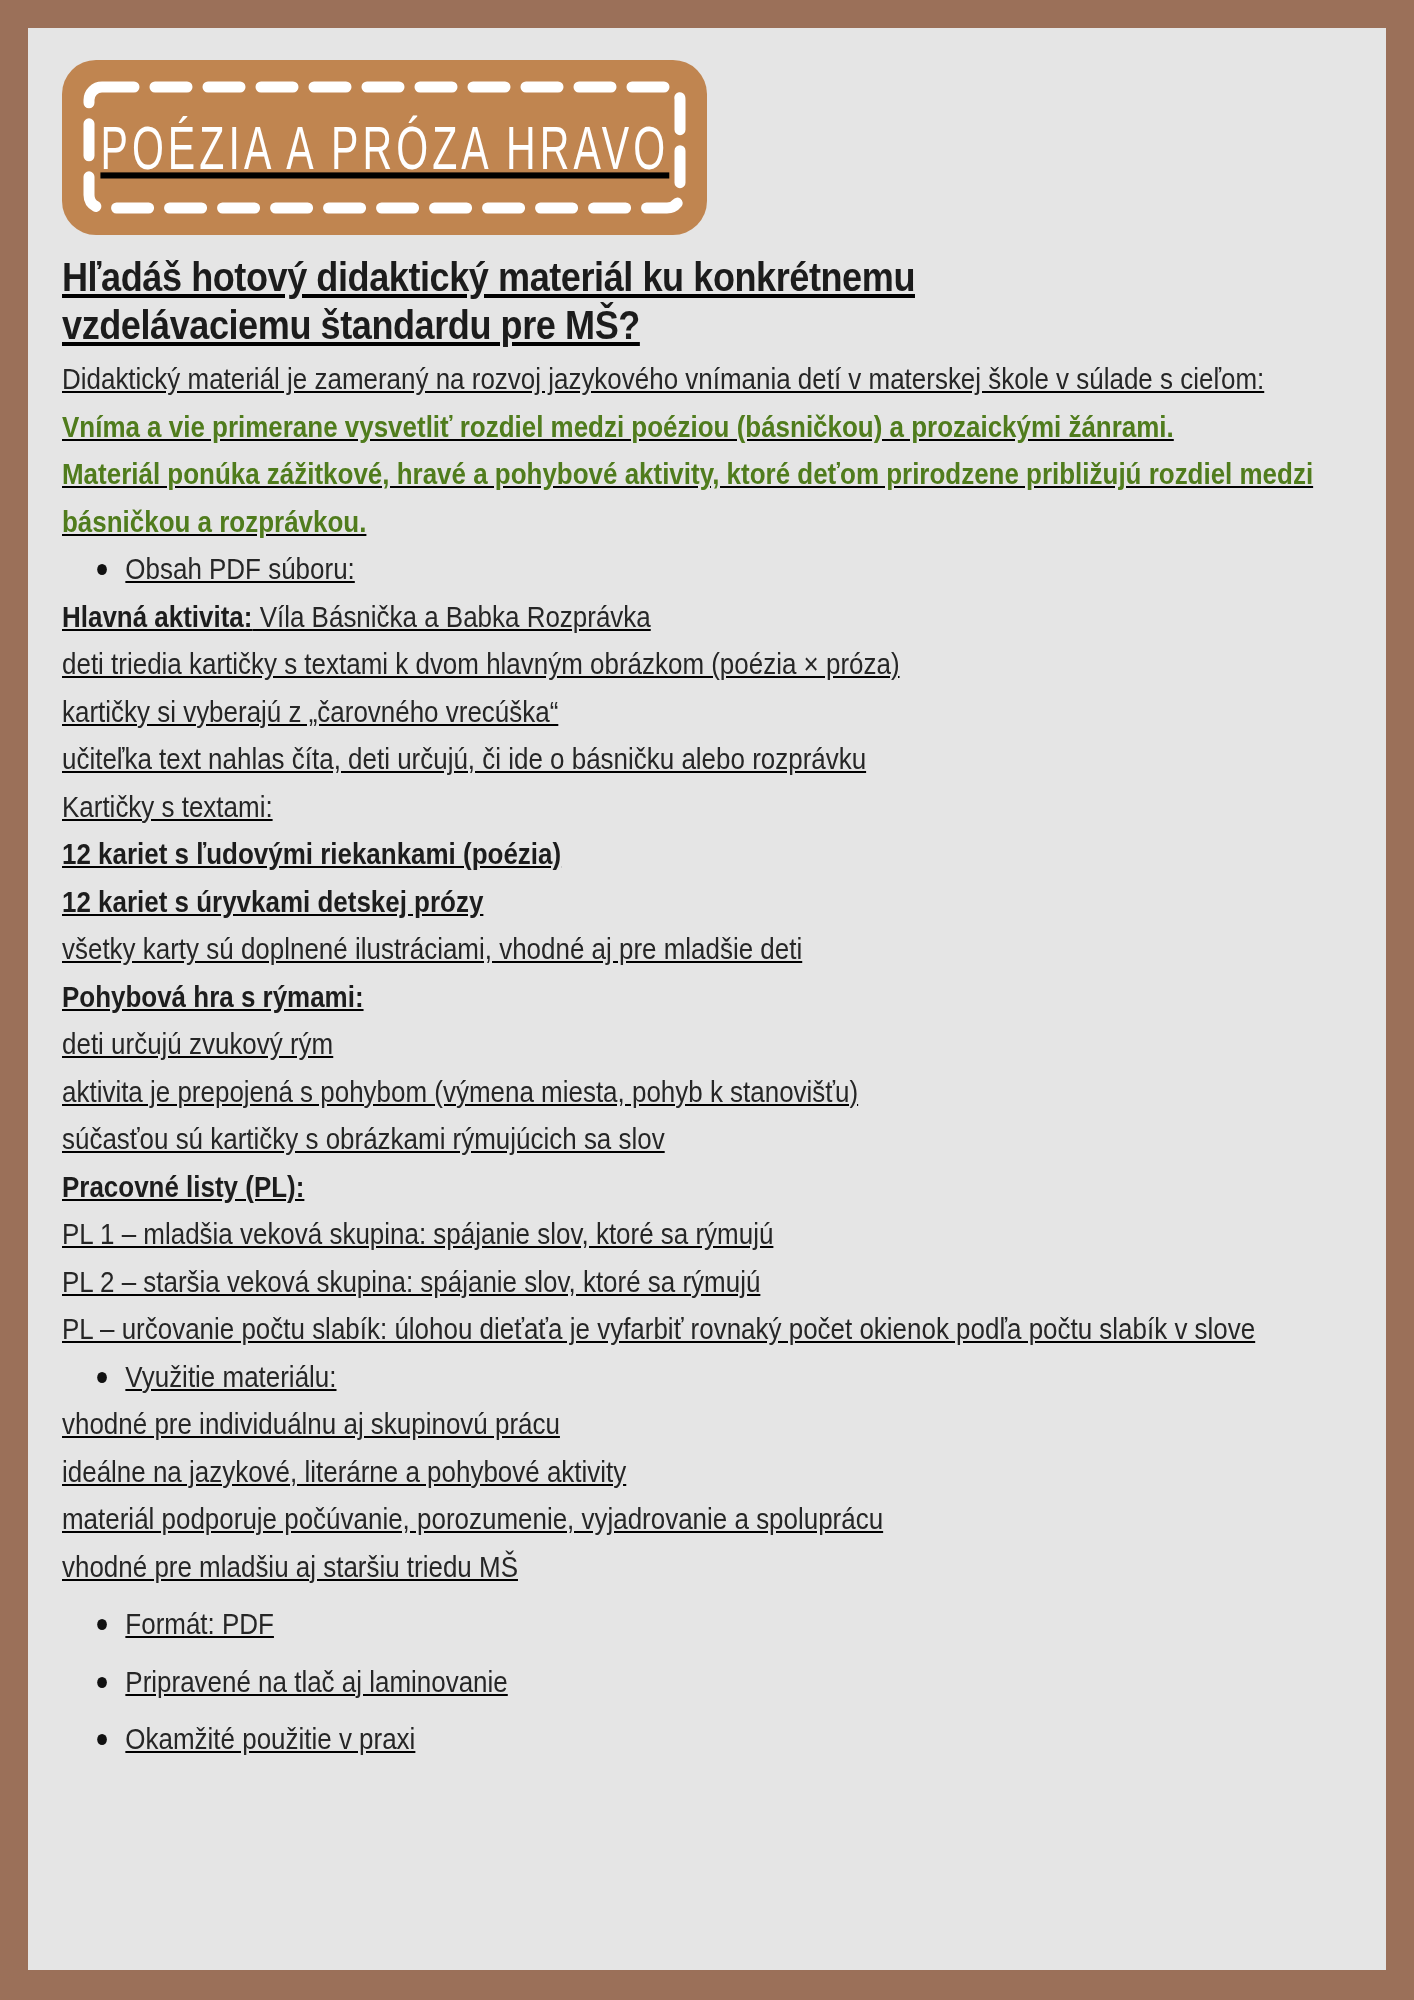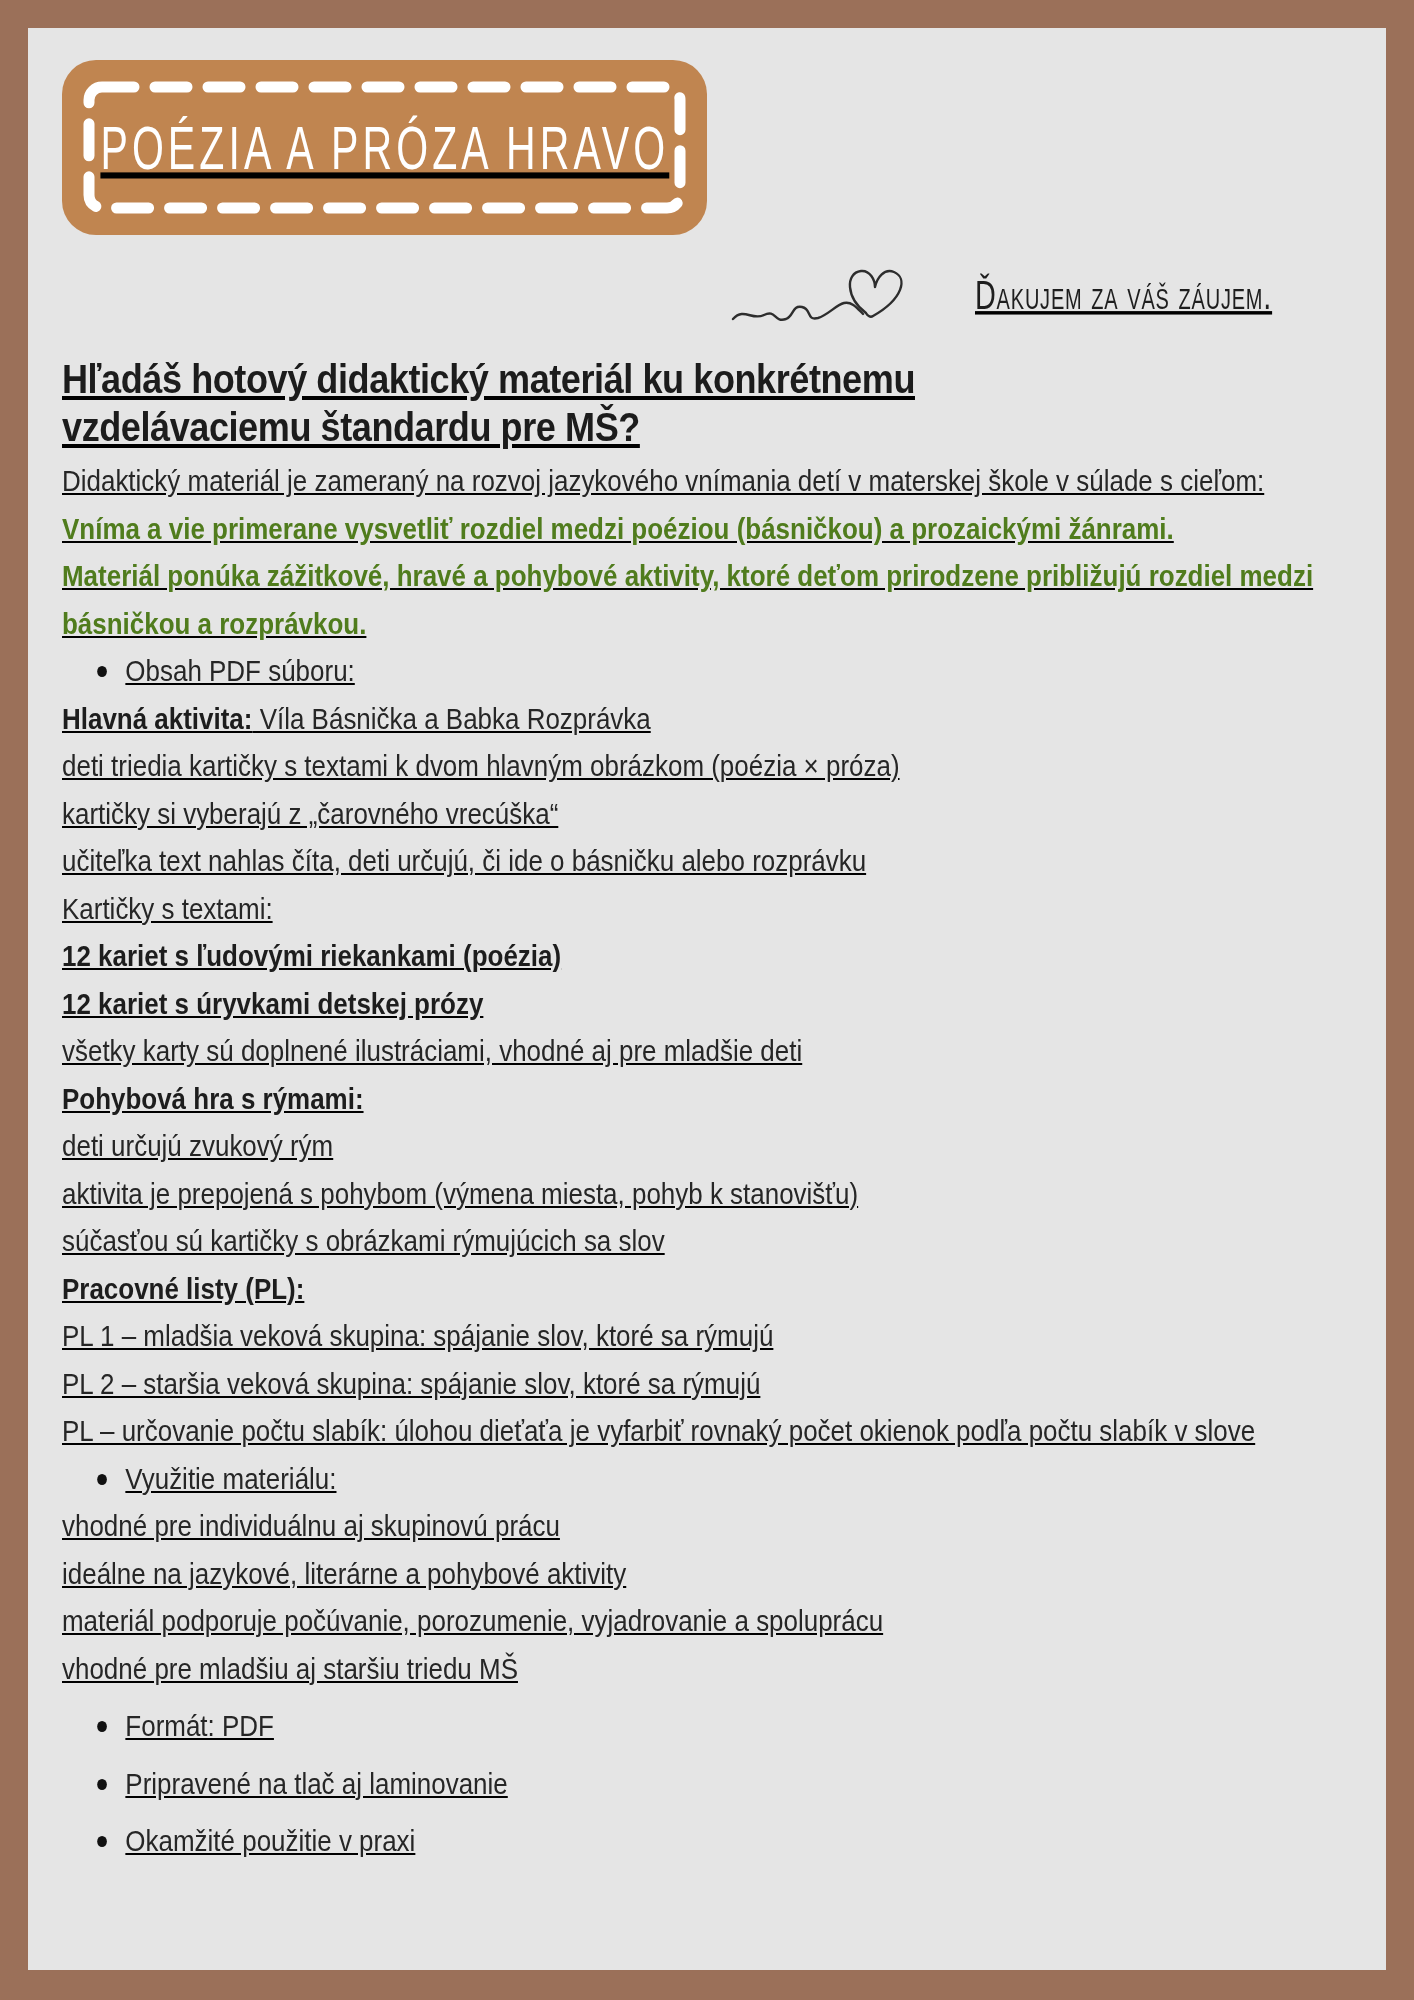--- a/index.html
+++ b/index.html
@@ -106,27 +106,20 @@
 <div class="page">
   <div class="content">
 
     <div class="badge">
       <svg class="badge-dash" width="645" height="175" viewBox="0 0 645 175">
         <rect x="27" y="27" width="591" height="121" rx="13" fill="none" stroke="#ffffff" stroke-width="11" stroke-dasharray="32 21" stroke-linecap="round"></rect>
       </svg>
       <span class="badge-title">POÉZIA A PRÓZA HRAVO</span>
     </div>
 
-    <div class="thanks-row">
-      <svg width="235" height="84" viewBox="0 0 235 84">
-        <path d="M3,66 C14,54 22,68 34,62 C46,56 44,70 56,66 C64,63 62,52 72,54 C82,56 76,68 88,65 C98,62 106,52 114,50 C122,48 128,56 133,61" fill="none" stroke="#2d2d2d" stroke-width="2.4" stroke-linecap="round"></path>
-        <path d="M136,60 C116,45 115,20 131,18 C140,17 145,27 145,34 C147,25 154,15 164,19 C178,25 173,46 143,63 C140,65 137,62 136,60" fill="none" stroke="#2d2d2d" stroke-width="2.4" stroke-linecap="round" stroke-linejoin="round"></path>
-      </svg>
-      <span class="thanks-note">Ďakujem za váš záujem.</span>
-    </div>
 
     <div class="condensed">
       <h1 class="page-heading">Hľadáš hotový didaktický materiál ku konkrétnemu vzdelávaciemu štandardu pre MŠ?</h1>
       <p class="line">Didaktický materiál je zameraný na rozvoj jazykového vnímania detí v materskej škole v súlade s cieľom:</p>
       <p class="line green">Vníma a vie primerane vysvetliť rozdiel medzi poéziou (básničkou) a prozaickými žánrami.</p>
       <p class="line green">Materiál ponúka zážitkové, hravé a pohybové aktivity, ktoré deťom prirodzene približujú rozdiel medzi básničkou a rozprávkou.</p>
       <div>
           <p class="line bullet">Obsah PDF súboru:</p>
           <p class="line lead-bold"><strong>Hlavná aktivita:</strong> Víla Básnička a Babka Rozprávka</p>
           <p class="line plain">deti triedia kartičky s textami k dvom hlavným obrázkom (poézia × próza)</p>

